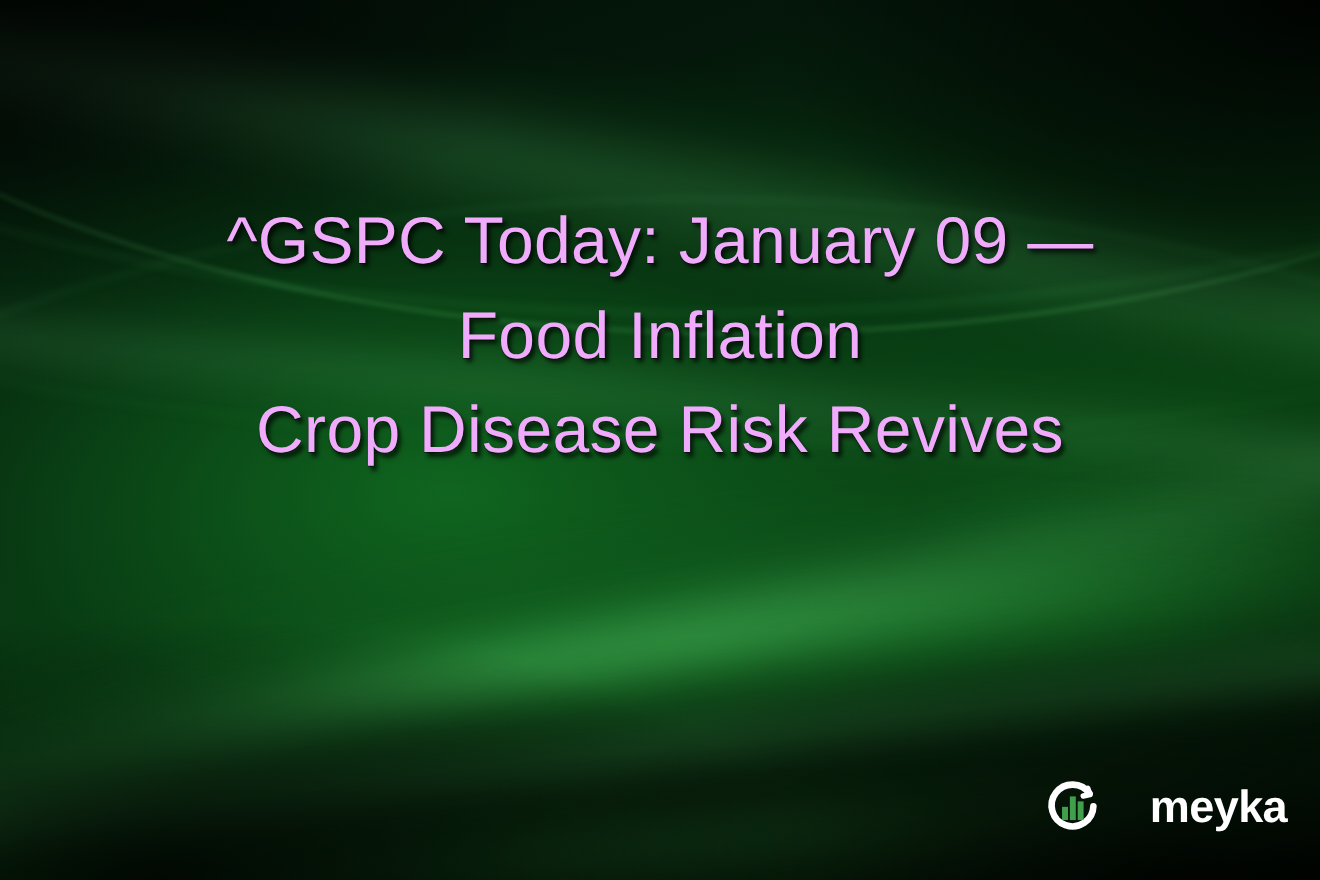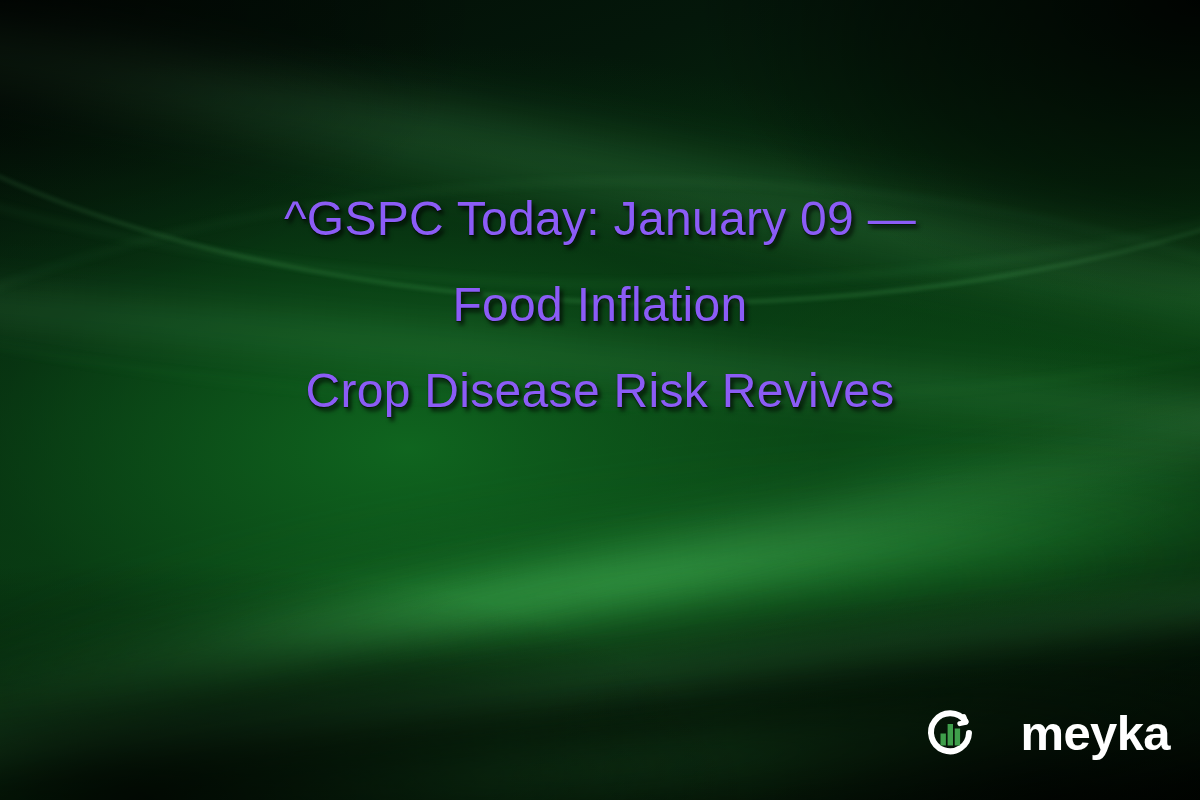--- a/index.html
+++ b/index.html
@@ -125,43 +125,43 @@
     transform: rotate(-7deg);
     filter: blur(12px);
   }
 
   
   .headline {
     position: absolute;
     left: 0; right: 0;
     top: 176px;
     text-align: center;
-    color: #8b5cf6;
-    font-size: 48px;
+    color: #f0abfc;
+    font-size: 60px;
     line-height: 86px;
     font-weight: 400;
     letter-spacing: 0.3px;
     text-shadow: 3px 4px 4px rgba(0,0,0,0.72), 0 1px 1px rgba(0,0,0,0.55);
     padding: 0 70px;
   }
   .headline-line { display: block; white-space: nowrap; }
 
   
   .logo {
     position: absolute;
     right: 30px;
     bottom: 42px;
     display: flex;
     align-items: center;
     gap: 9px;
   }
   .logo-mark { width: 50px; height: 50px; display: block; }
   .logo-word {
     color: #ffffff;
-    font-size: 49px;
+    font-size: 41px;
     font-weight: bold;
     letter-spacing: -0.6px;
     line-height: 1;
     margin-left: 36px;
   }
 </style>
 </head>
 <body>
 
 <div id="canvas">

